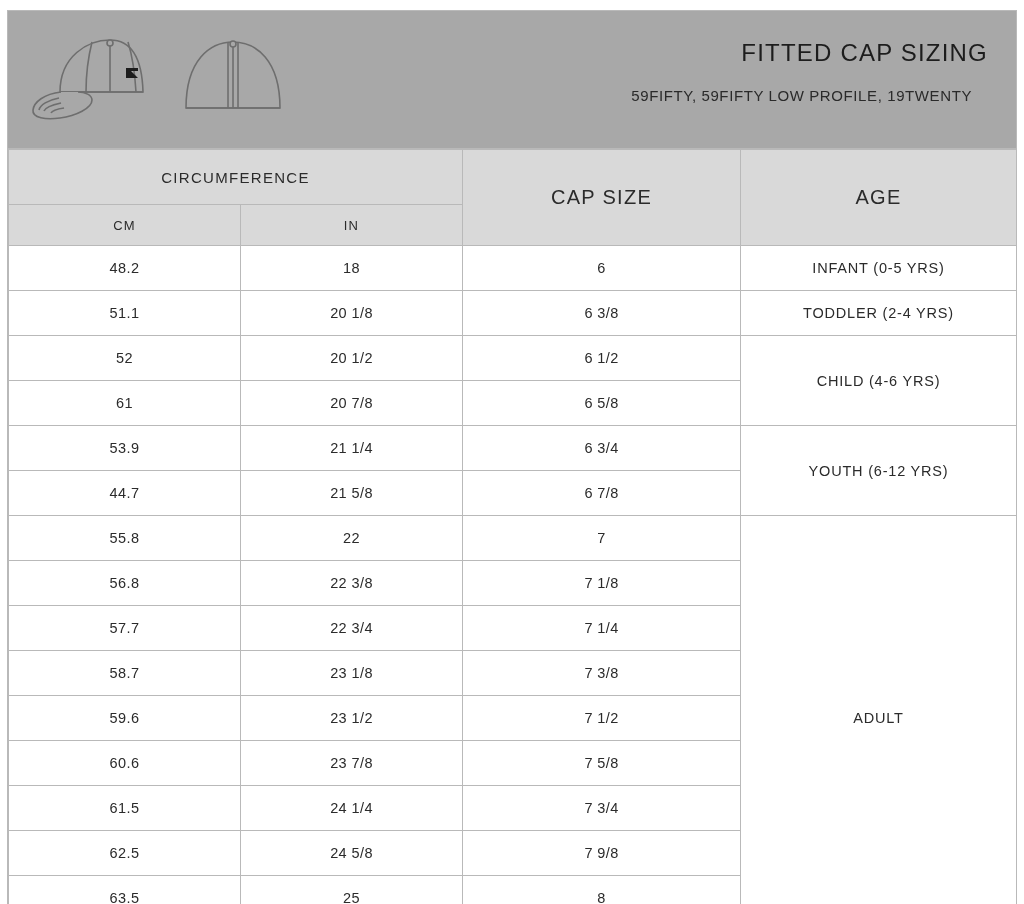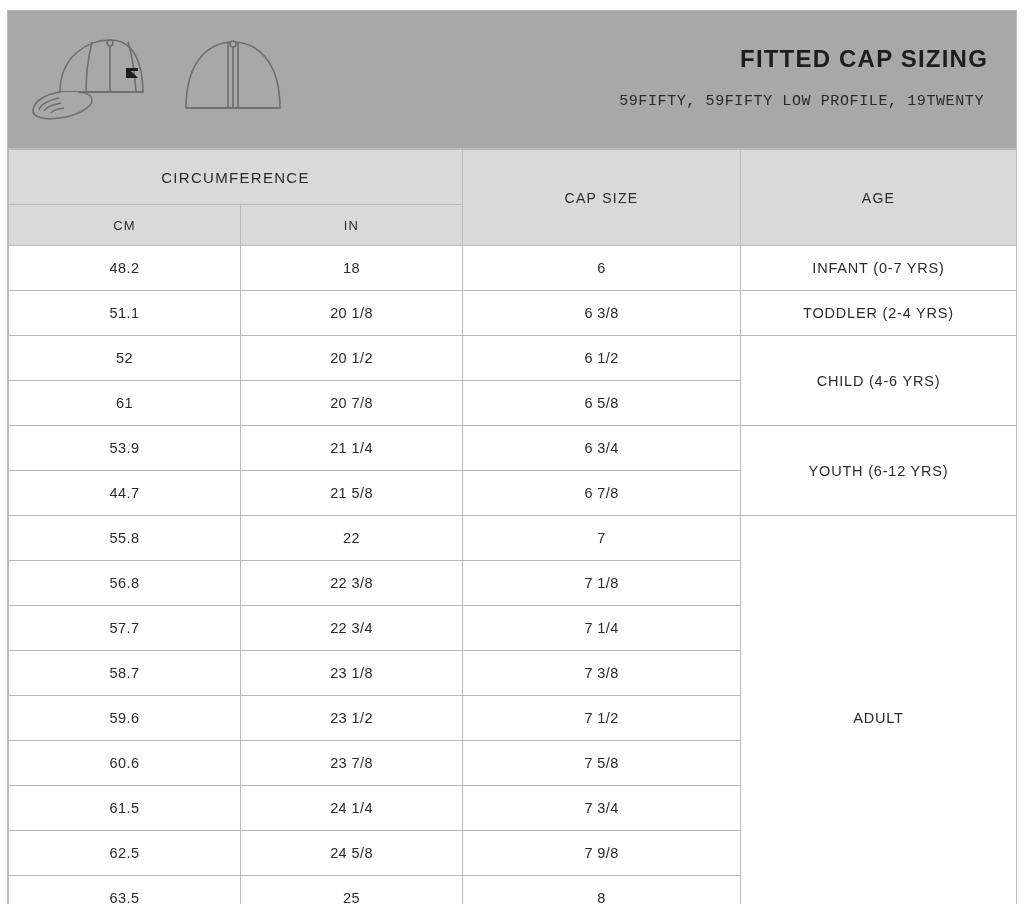--- a/index.html
+++ b/index.html
@@ -38,31 +38,30 @@
     display: flex;
     align-items: flex-end;
     gap: 8px;
   }
   .header-text {
     padding-right: 28px;
     text-align: right;
   }
   .header-title {
     font-size: 24px;
-    font-weight: bold;
+    font-weight: normal;
     letter-spacing: 1.2px;
     color: #1d1d1d;
     margin: 0 0 20px 0;
   }
   .header-sub {
     font-size: 15px;
     letter-spacing: 0.6px;
     color: #2a2a2a;
-    margin: 4px;
-    font-family: Liberation Mono, monospace;
+    margin: 16px;
   }
 
   
   table.size-table {
     width: 100%;
     border-collapse: collapse;
     table-layout: fixed;
   }
   table.size-table td,
   table.size-table th {
@@ -82,21 +81,21 @@
   .th-sub {
     background: #d9d9d9;
     font-size: 13px;
     font-weight: bold;
     letter-spacing: 1.2px;
     height: 38px;
     color: #1d1d1d;
   }
   .th-tall {
     background: #d9d9d9;
-    font-size: 14px;
+    font-size: 20px;
     font-weight: bold;
     letter-spacing: 1.3px;
     color: #1d1d1d;
   }
   td.data {
     height: 42px;
     font-size: 14.5px;
     letter-spacing: 0.4px;
     background: #ffffff;
   }
@@ -168,21 +167,21 @@
       <tr>
         <th class="th-sub">CM</th>
         <th class="th-sub">IN</th>
       </tr>
     </thead>
     <tbody>
       <tr>
         <td class="data">48.2</td>
         <td class="data">18</td>
         <td class="data">6</td>
-        <td class="age" rowspan="1">INFANT (0-7 YRS)</td>
+        <td class="age" rowspan="1">INFANT (0-5 YRS)</td>
       </tr>
       <tr>
         <td class="data">51.1</td>
         <td class="data">20 1/8</td>
         <td class="data">6 3/8</td>
         <td class="age" rowspan="1">TODDLER (2-4 YRS)</td>
       </tr>
       <tr>
         <td class="data">52</td>
         <td class="data">20 1/2</td>

